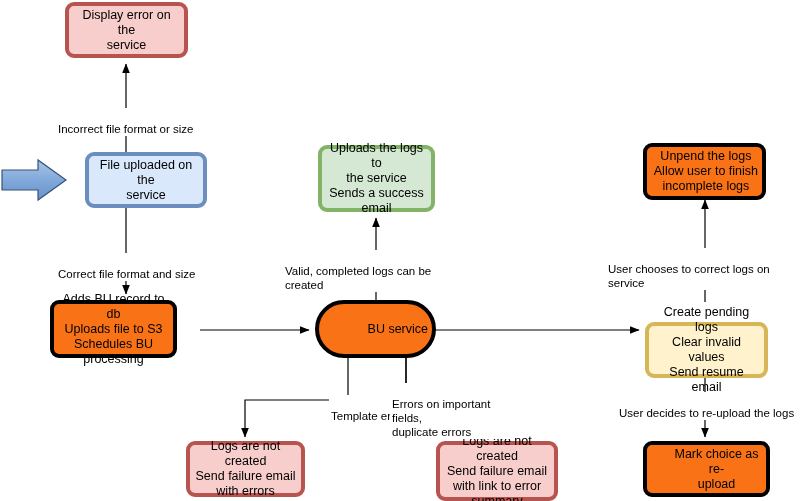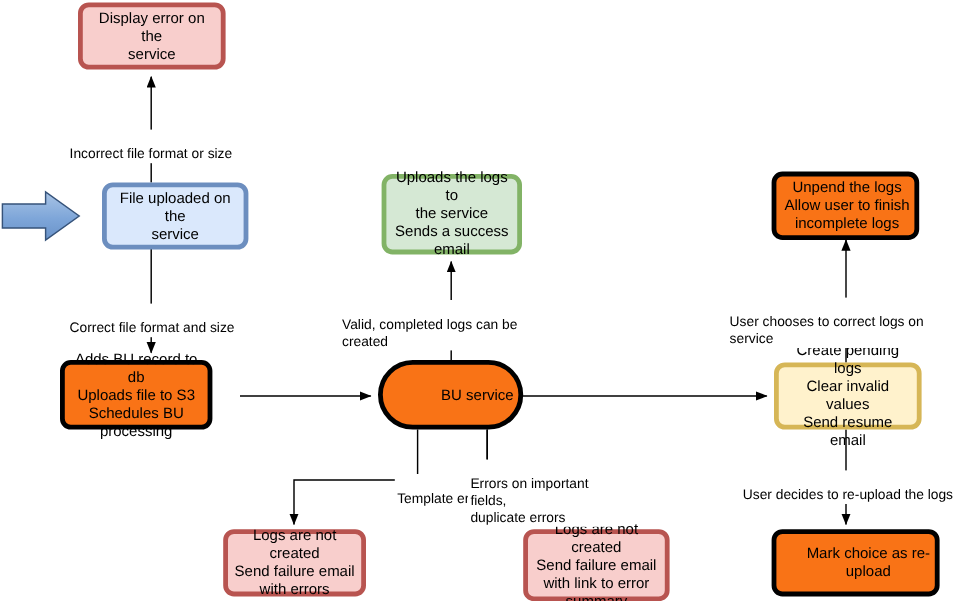--- a/index.html
+++ b/index.html
@@ -19,21 +19,21 @@
     line-height:15px;
     color:#000;
     white-space:pre-line;
     padding:2px 4px;
     background:#ffffff;
     z-index:3;
   }
   .node.pink{background:#f8cecc;border-color:#b85450;}
   .node.blue{background:#dae8fc;border-color:#6c8ebf;}
   .node.green{background:#d5e8d4;border-color:#82b366;}
-  .node.yellow{background:#fff2cc;border-color:#d6b656;}
+  .node.yellow{background:#fff2cc;border-color:#d6b656;margin-top:20px;}
   .node.plain{background:#f97316;border-color:#000000;justify-content:flex-end;}
 
   .edge-label{
     position:absolute;
     font-size:11.5px;
     line-height:14px;
     color:#000;
     background:#ffffff;
     text-align:left;
     white-space:pre-line;
@@ -133,21 +133,21 @@
 with errors</span>
   </div>
 
   <div class="node pink" style="left:436px;top:441px;width:122px;height:60px;">
     <span>Logs are not created
 Send failure email
 with link to error
 summary</span>
   </div>
 
-  <div class="node plain" style="left:643px;top:441px;width:140px;height:56px;padding-left:24px;">
+  <div class="node plain" style="left:643px;top:441px;width:127px;height:56px;padding-left:24px;">
     <span>Mark choice as re-
 upload</span>
   </div>
 
   <div class="edge-label" style="left:56px;top:108px;width:140px;">
     <span>Incorrect file format or size</span>
   </div>
 
   <div class="edge-label" style="left:56px;top:253px;width:140px;">
     <span>Correct file format and size</span>

